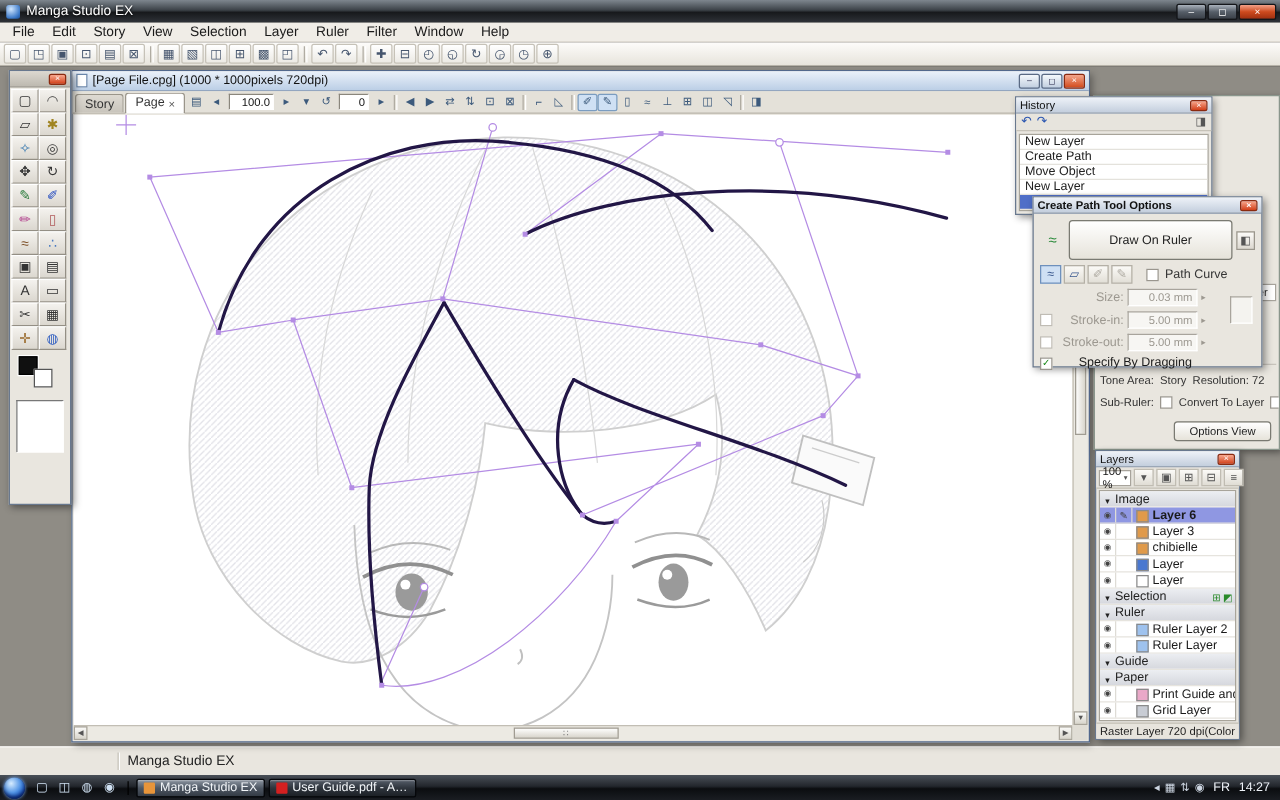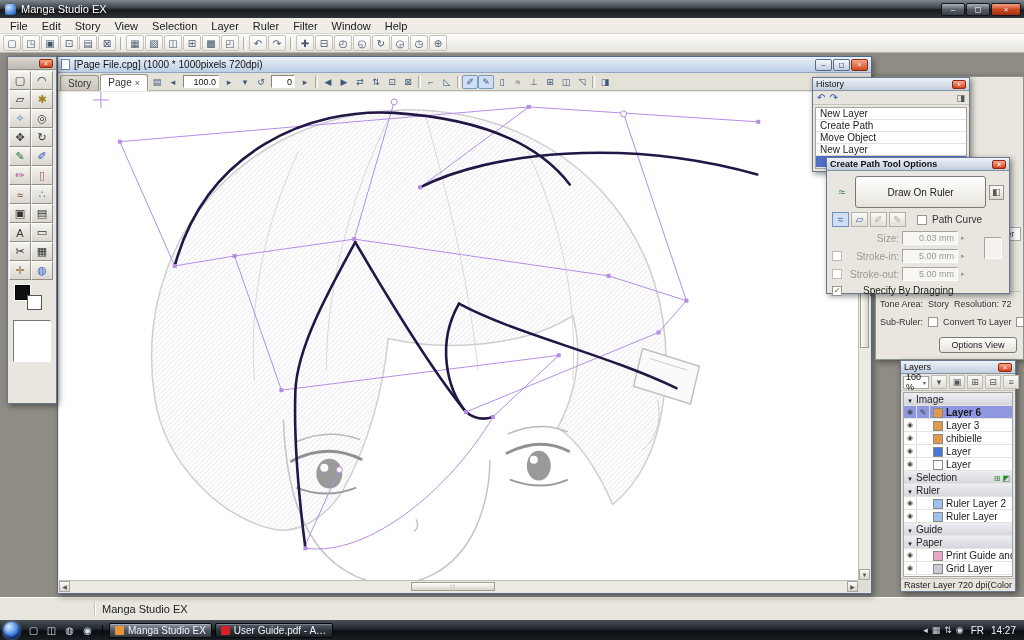--- a/index.html
+++ b/index.html
@@ -96,21 +96,21 @@
 .tico.dis{color:#b0aca4}
 .cblabel{font-size:10px;color:#333;margin-left:2px}
 .flabel{width:54px;text-align:right;color:#9c9890;font-size:10px;flex:none}
 .ffield{width:56px;height:14px;background:#f7f6f3;border:1px solid;border-color:#a8a49c #fff #fff #a8a49c;font-size:9px;color:#9c9890;display:flex;align-items:center;justify-content:flex-end;padding-right:3px;flex:none}
 .fsp{font-size:7px;color:#9c9890}
 .cb.off-dis{border-color:#c0bcb4}
 .previewbox{position:absolute;right:7px;top:66px;width:18px;height:22px;border:1px solid;border-color:#a8a49c #fff #fff #a8a49c;background:#f4f3ef}
 .speclabel{font-size:10px;color:#1a1a1a;margin-left:18px}
 
 
-#layerspal{left:900px;top:307px;width:116px;height:232px;z-index:8}
+#layerspal{left:876px;top:307px;width:116px;height:232px;z-index:8}
 .ltb{height:17px;display:flex;align-items:center;gap:2px;padding:0 2px;background:#e7e4dd;border-bottom:1px solid #c2beb4}
 .zoomsel{width:46px;height:13px;background:#fff;border:1px solid #a8a49c;display:flex;align-items:center;font-size:9px;padding:0 2px;gap:2px}
 .zoomsel .zv{flex:1}
 .zoomsel .za{font-size:6px;color:#555}
 .lico{width:16px;height:14px;border:1px solid #c0bcb2;background:linear-gradient(#fbfaf7,#e0ddd5);display:flex;align-items:center;justify-content:center;font-size:9px;color:#555}
 .lico.last{margin-left:auto}
 .lrows{position:absolute;left:2px;right:2px;top:31px;bottom:14px;background:#fff;border:1px solid #a8a49a;overflow:hidden}
 .lrow{height:13px;display:flex;align-items:flex-end;font-size:10px;border-bottom:1px solid #e6e4de;color:#1a1a1a}
 .lrow .cell{width:13px;border-right:1px solid #dedcd6;font-size:7px;color:#444;flex:none;height:100%;display:flex;align-items:center;justify-content:center}
 .lrow .pen{visibility:hidden;font-size:8px}

